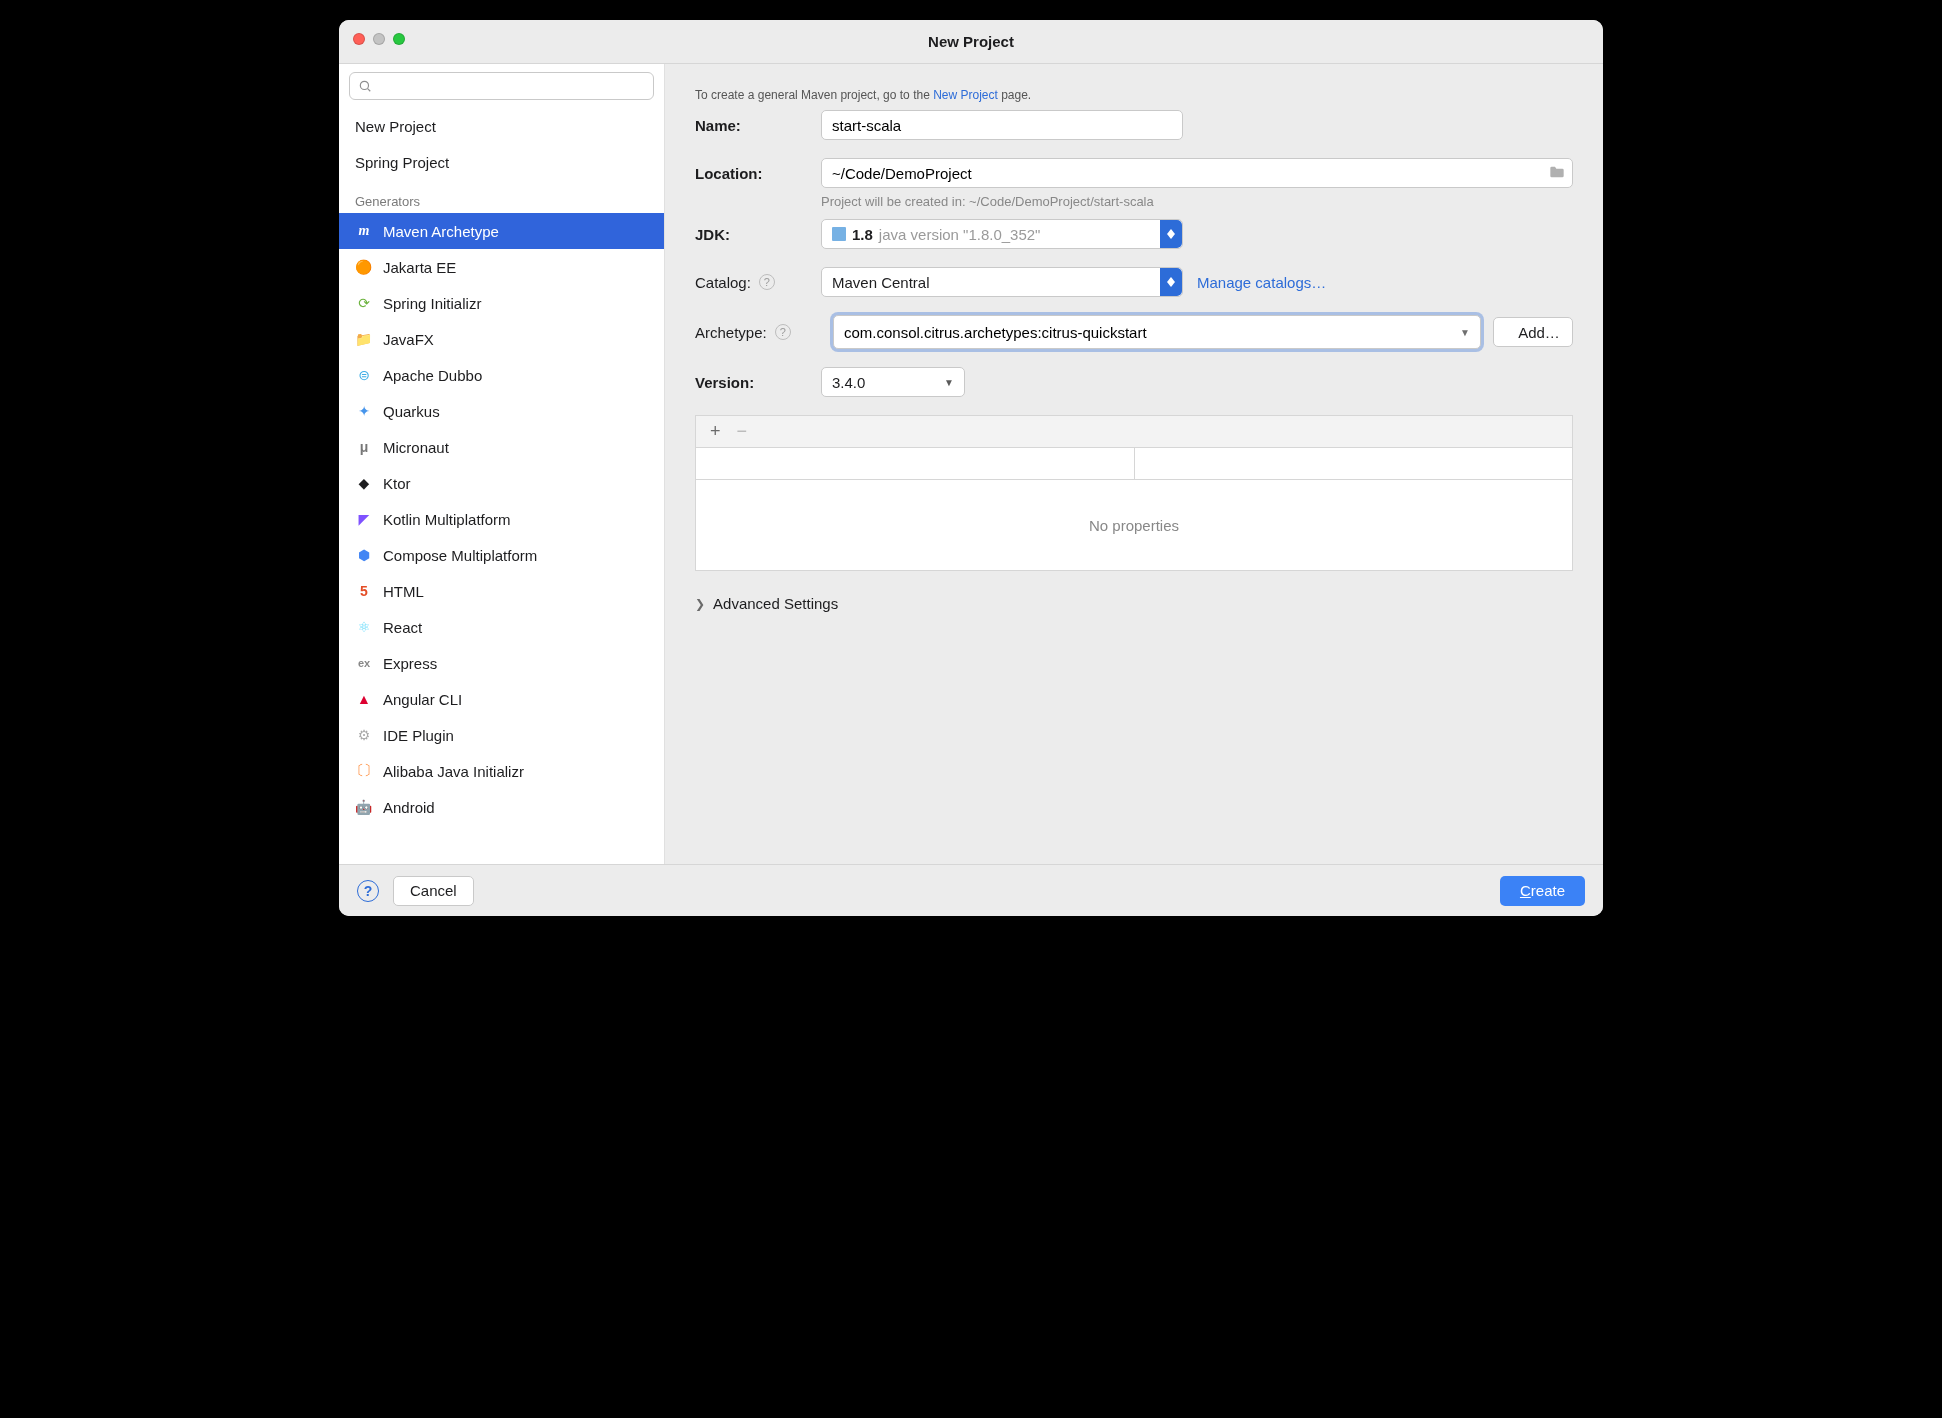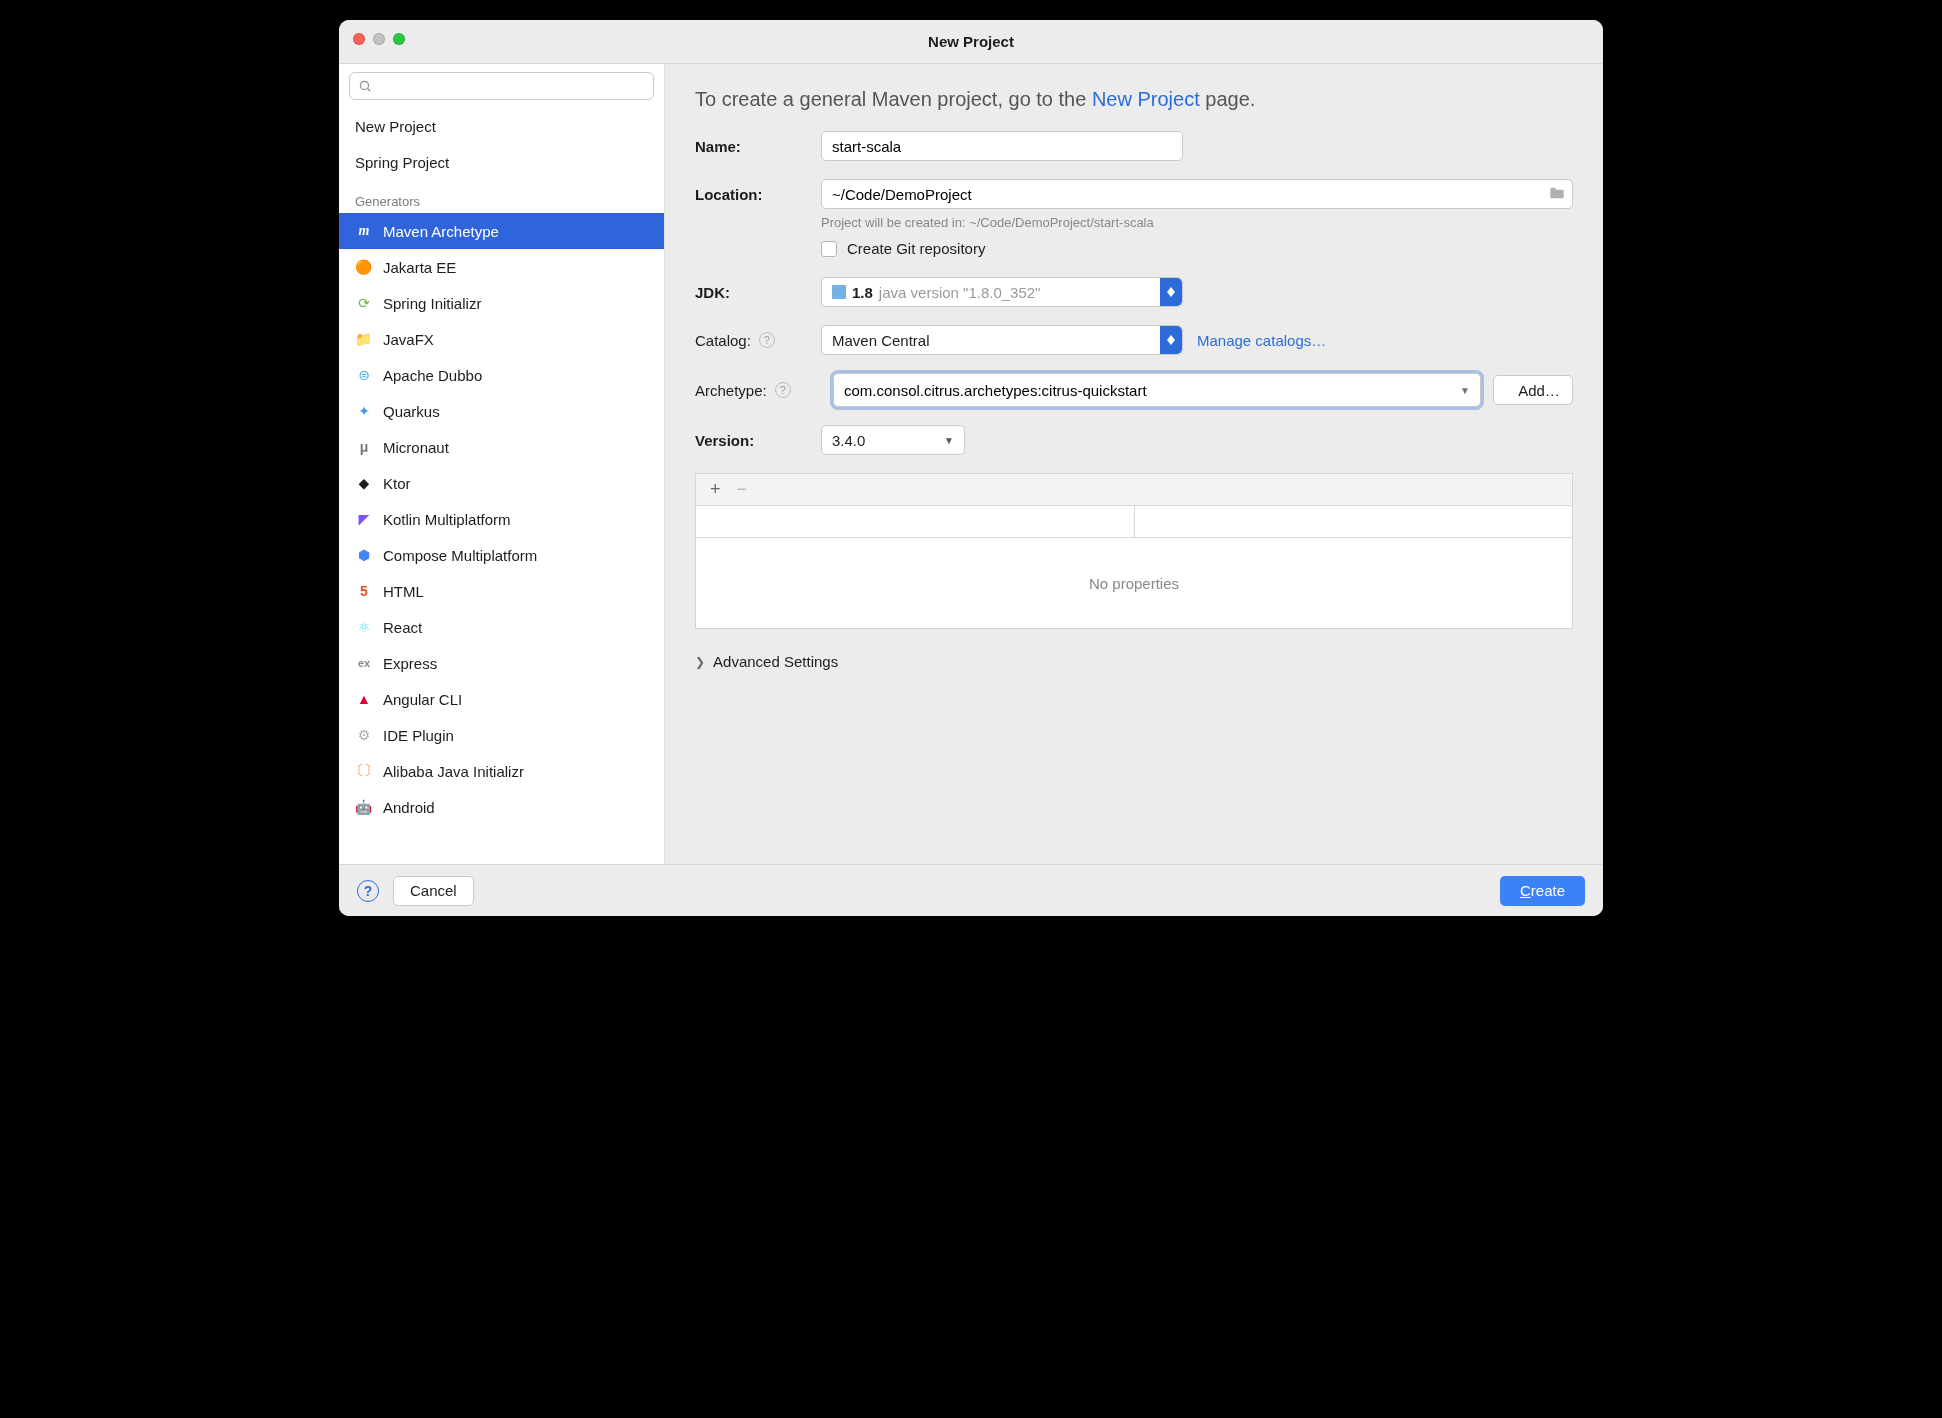--- a/index.html
+++ b/index.html
@@ -17,21 +17,21 @@
     .search-wrap { padding: 8px 10px 4px; }
     .search-box { display: flex; align-items: center; background: #fff; border: 1px solid #c9c9c9; border-radius: 6px; height: 28px; padding: 0 8px; }
     .search-box svg { opacity: .5; margin-right: 6px; }
     .search-box input { border: 0; outline: 0; flex: 1; font-size: 13px; background: transparent; }
     .top-items { padding: 4px 0; }
     .gen-header { padding: 10px 16px 4px; color: #7a7a7a; font-size: 13px; }
     .side-item { display: flex; align-items: center; height: 36px; padding: 0 16px; gap: 10px; cursor: default; font-size: 15px; }
     .side-item.selected { background: #3064db; color: #fff; }
     .icon-slot { width: 18px; height: 18px; display: inline-flex; align-items: center; justify-content: center; font-size: 14px; }
     .content { flex: 1; padding: 24px 30px 20px 30px; overflow-y: auto; position: relative; }
-    .intro { font-size: 20px; color: #555; margin-bottom: 20px; }
+    .intro { font-size: 12px; color: #555; margin-bottom: 8px; }
     .intro .link { color: #2d6cd8; }
     .form-row { display: flex; align-items: center; margin-bottom: 18px; }
     .label { width: 126px; font-size: 15px; color: #1d1d1f; font-weight: bold; }
     .label-help { width: 126px; font-size: 15px; display: flex; align-items: center; gap: 8px; }
     .help-q { width: 16px; height: 16px; border-radius: 50%; border: 1px solid #bdbdbd; display: inline-flex; align-items: center; justify-content: center; font-size: 11px; color: #9b9b9b; }
     .txt-input { height: 30px; border: 1px solid #c9c9c9; border-radius: 5px; padding: 0 10px; font-size: 15px; background: #fff; outline: 0; }
     .txt-input.name-w { width: 362px; }
     .loc-wrap { flex: 1; display: flex; align-items: center; position: relative; }
     .txt-input.loc-w { flex: 1; }
     .loc-folder { position: absolute; right: 8px; color: #b0b0b0; }
@@ -225,24 +225,20 @@
           <input class="txt-input loc-w" value="~/Code/DemoProject" style="">
           <span class="loc-folder">
             <svg width="16" height="14" viewBox="0 0 24 20" fill="#b0b0b0">
                 <path d="M2 4a2 2 0 012-2h5l2 3h9a2 2 0 012 2v9a2 2 0 01-2 2H4a2 2 0 01-2-2V4z"></path>
               </svg>
           </span>
         </div>
       </div>
       <div class="hint">Project will be created in: ~/Code/DemoProject/start-scala</div>
 
-      <div class="chk-row">
-        <div class="checkbox"></div>
-        <span>Create Git repository</span>
-      </div>
 
       <div class="form-row">
         <div class="label">JDK:</div>
         <div class="select-mac jdk-box">
           <span class="jdk-ic"></span>
           <span><b>1.8</b><span class="muted">java version "1.8.0_352"</span></span>
           <span style="flex:1"></span>
           <span class="cap">
             <svg width="8" height="5" viewBox="0 0 10 6">
                 <path d="M0 6 L5 0 L10 6 Z" fill="#fff"></path>

